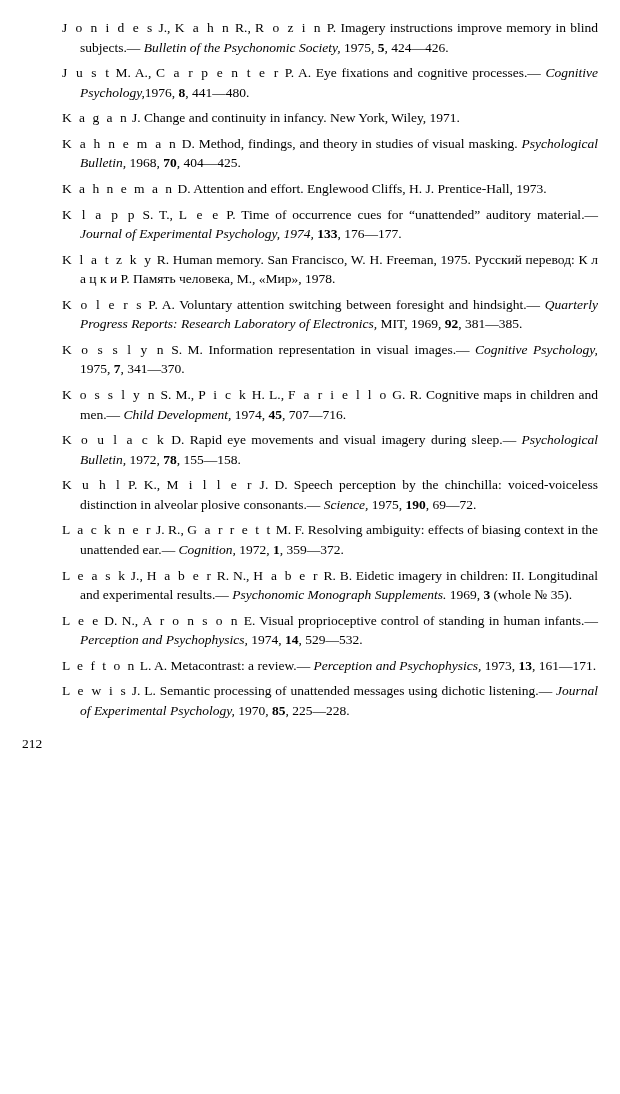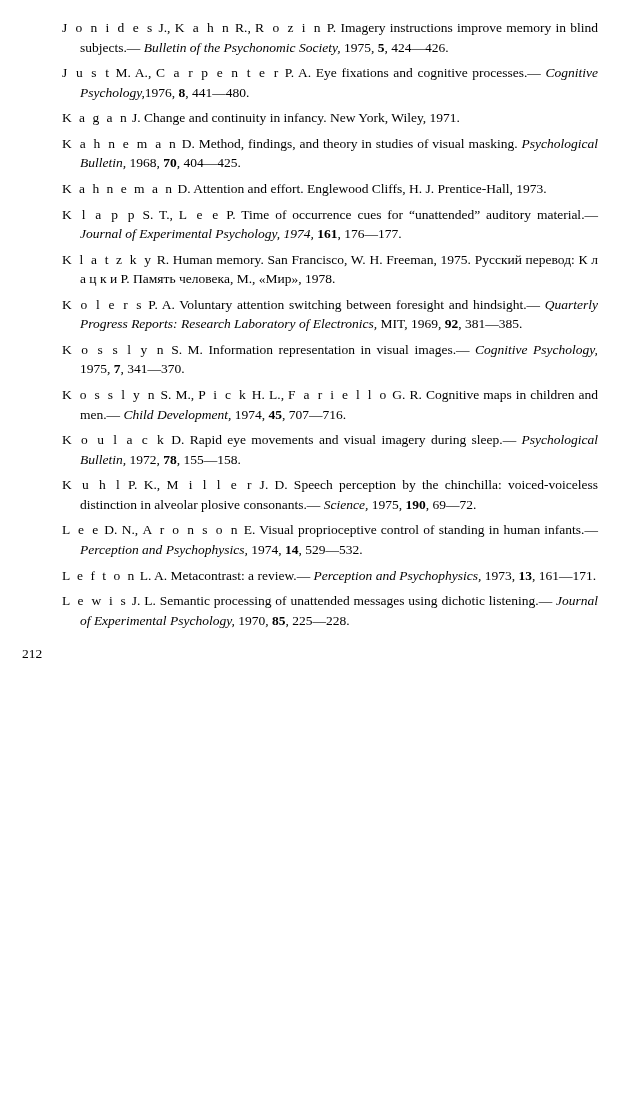--- a/index.html
+++ b/index.html
@@ -40,25 +40,27 @@
   </style>
 </head>
 <body>
 
 <div class="references">
 <div class="ref-entry"><span class="spaced">J o n i d e s</span> J., <span class="spaced">K a h n</span> R., <span class="spaced">R o z i n</span> P. Imagery instructions improve memory in blind subjects.— <em>Bulletin of the Psychonomic Society,</em> 1975, <strong>5</strong>, 424—426.</div>
     <div class="ref-entry"><span class="spaced">J u s t</span> M. A., <span class="spaced">C a r p e n t e r</span> P. A. Eye fixations and cognitive processes.— <em>Cognitive Psychology,</em>1976, <strong>8</strong>, 441—480.</div>
     <div class="ref-entry"><span class="spaced">K a g a n</span> J. Change and continuity in infancy. New York, Wiley, 1971.</div>
     <div class="ref-entry"><span class="spaced">K a h n e m a n</span> D. Method, findings, and theory in studies of visual masking. <em>Psychological Bulletin,</em> 1968, <strong>70</strong>, 404—425.</div>
     <div class="ref-entry"><span class="spaced">K a h n e m a n</span> D. Attention and effort. Englewood Cliffs, H. J. Prentice-Hall, 1973.</div>
-    <div class="ref-entry"><span class="spaced">K l a p p</span> S. T., <span class="spaced">L e e</span> P. Time of occurrence cues for “unattended” auditory material.— <em>Journal of Experimental Psychology, 1974,</em> <strong>161</strong>, 176—177.</div>
+    <div class="ref-entry"><span class="spaced">K l a p p</span> S. T., <span class="spaced">L e e</span> P. Time of occurrence cues for “unattended” auditory material.— <em>Journal of Experimental Psychology, 1974,</em> <strong>133</strong>, 176—177.</div>
     <div class="ref-entry"><span class="spaced">K l a t z k y</span> R. Human memory. San Francisco, W. H. Freeman, 1975. Русский перевод: К л а ц к и Р. Память человека, М., «Мир», 1978.</div>
     <div class="ref-entry"><span class="spaced">K o l e r s</span> P. A. Voluntary attention switching between foresight and hindsight.— <em>Quarterly Progress Reports: Research Laboratory of Electronics,</em> MIT, 1969, <strong>92</strong>, 381—385.</div>
     <div class="ref-entry"><span class="spaced">K o s s l y n</span> S. M. Information representation in visual images.— <em>Cognitive Psychology,</em> 1975, <strong>7</strong>, 341—370.</div>
     <div class="ref-entry"><span class="spaced">K o s s l y n</span> S. M., <span class="spaced">P i c k</span> H. L., <span class="spaced">F a r i e l l o</span> G. R. Cognitive maps in children and men.— <em>Child Development,</em> 1974, <strong>45</strong>, 707—716.</div>
     <div class="ref-entry"><span class="spaced">K o u l a c k</span> D. Rapid eye movements and visual imagery during sleep.— <em>Psychological Bulletin,</em> 1972, <strong>78</strong>, 155—158.</div>
     <div class="ref-entry"><span class="spaced">K u h l</span> P. K., <span class="spaced">M i l l e r</span> J. D. Speech perception by the chinchilla: voiced-voiceless distinction in alveolar plosive consonants.— <em>Science,</em> 1975, <strong>190</strong>, 69—72.</div>
+    <div class="ref-entry"><span class="spaced">L a c k n e r</span> J. R., <span class="spaced">G a r r e t t</span> M. F. Resolving ambiguity: effects of biasing context in the unattended ear.— <em>Cognition,</em> 1972, <strong>1</strong>, 359—372.</div>
+    <div class="ref-entry"><span class="spaced">L e a s k</span> J., <span class="spaced">H a b e r</span> R. N., <span class="spaced">H a b e r</span> R. B. Eidetic imagery in children: II. Longitudinal and experimental results.— <em>Psychonomic Monograph Supplements.</em> 1969, <strong>3</strong> (whole № 35).</div>
     <div class="ref-entry"><span class="spaced">L e e</span> D. N., <span class="spaced">A r o n s o n</span> E. Visual proprioceptive control of standing in human infants.— <em>Perception and Psychophysics,</em> 1974, <strong>14</strong>, 529—532.</div>
     <div class="ref-entry"><span class="spaced">L e f t o n</span> L. A. Metacontrast: a review.— <em>Perception and Psychophysics,</em> 1973, <strong>13</strong>, 161—171.</div>
     <div class="ref-entry"><span class="spaced">L e w i s</span> J. L. Semantic processing of unattended messages using dichotic listening.— <em>Journal of Experimental Psychology,</em> 1970, <strong>85</strong>, 225—228.</div>
   </div>
 
 <div class="page-number">212</div>
 
 </body></html>

